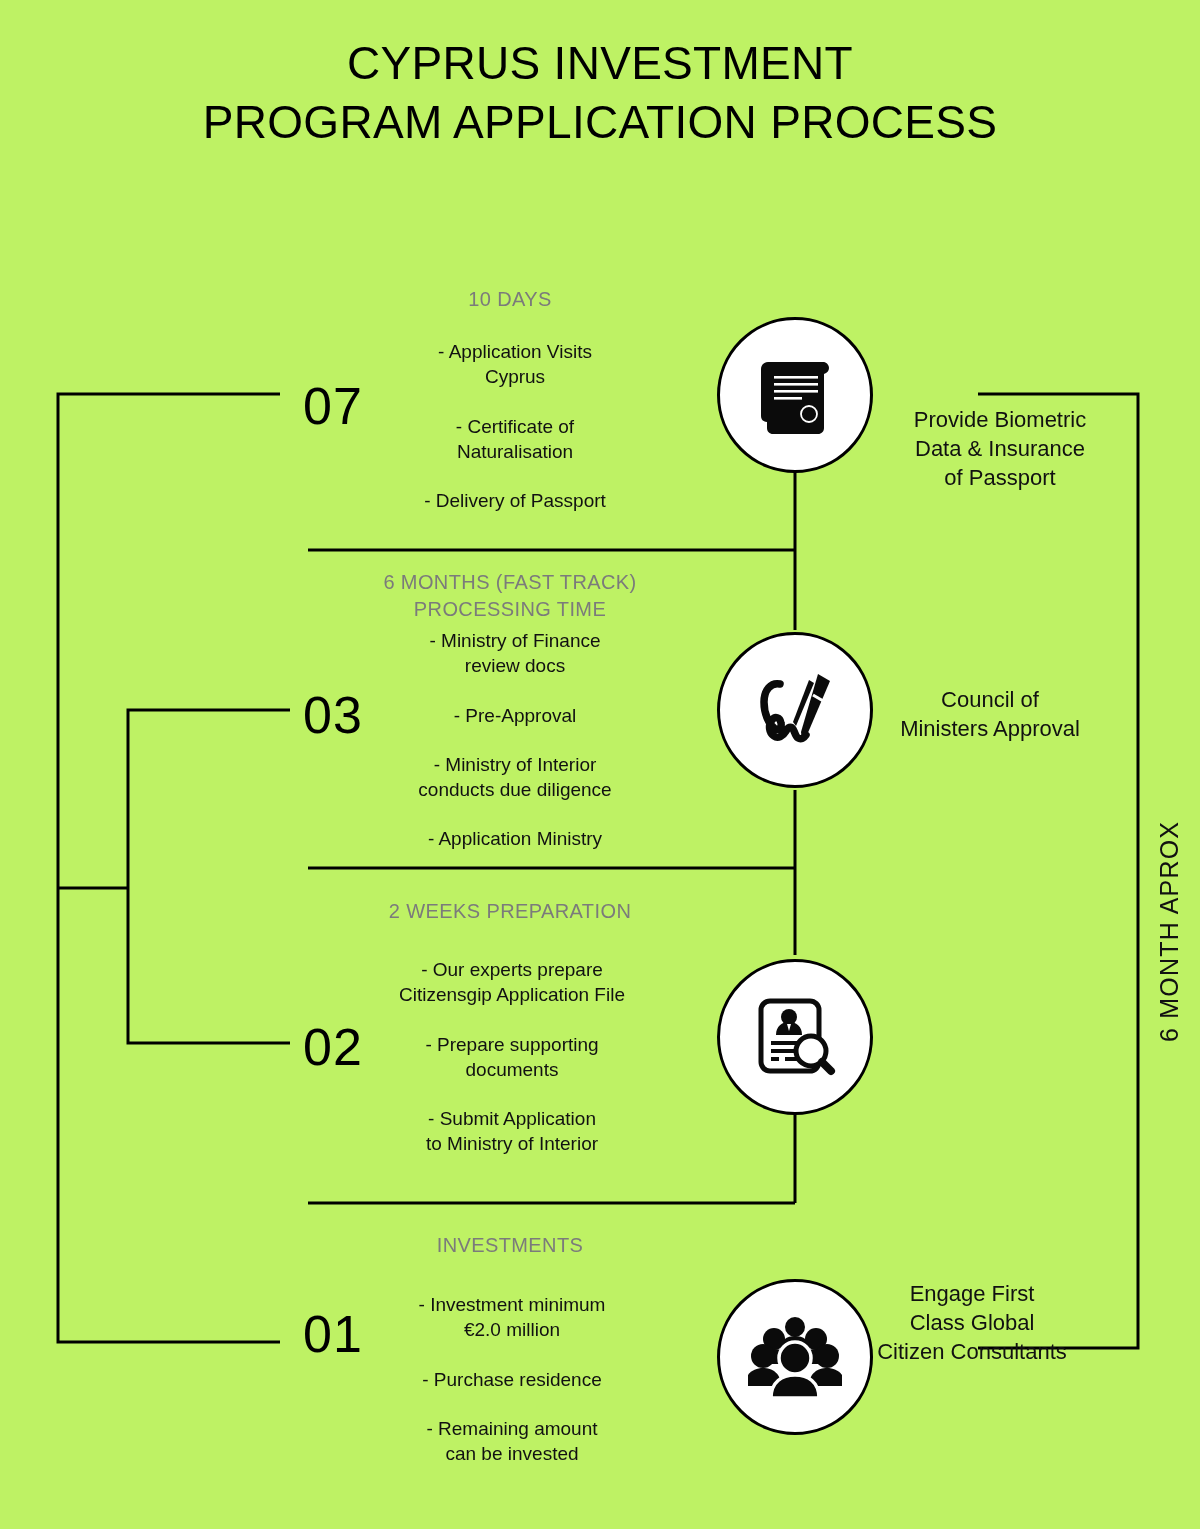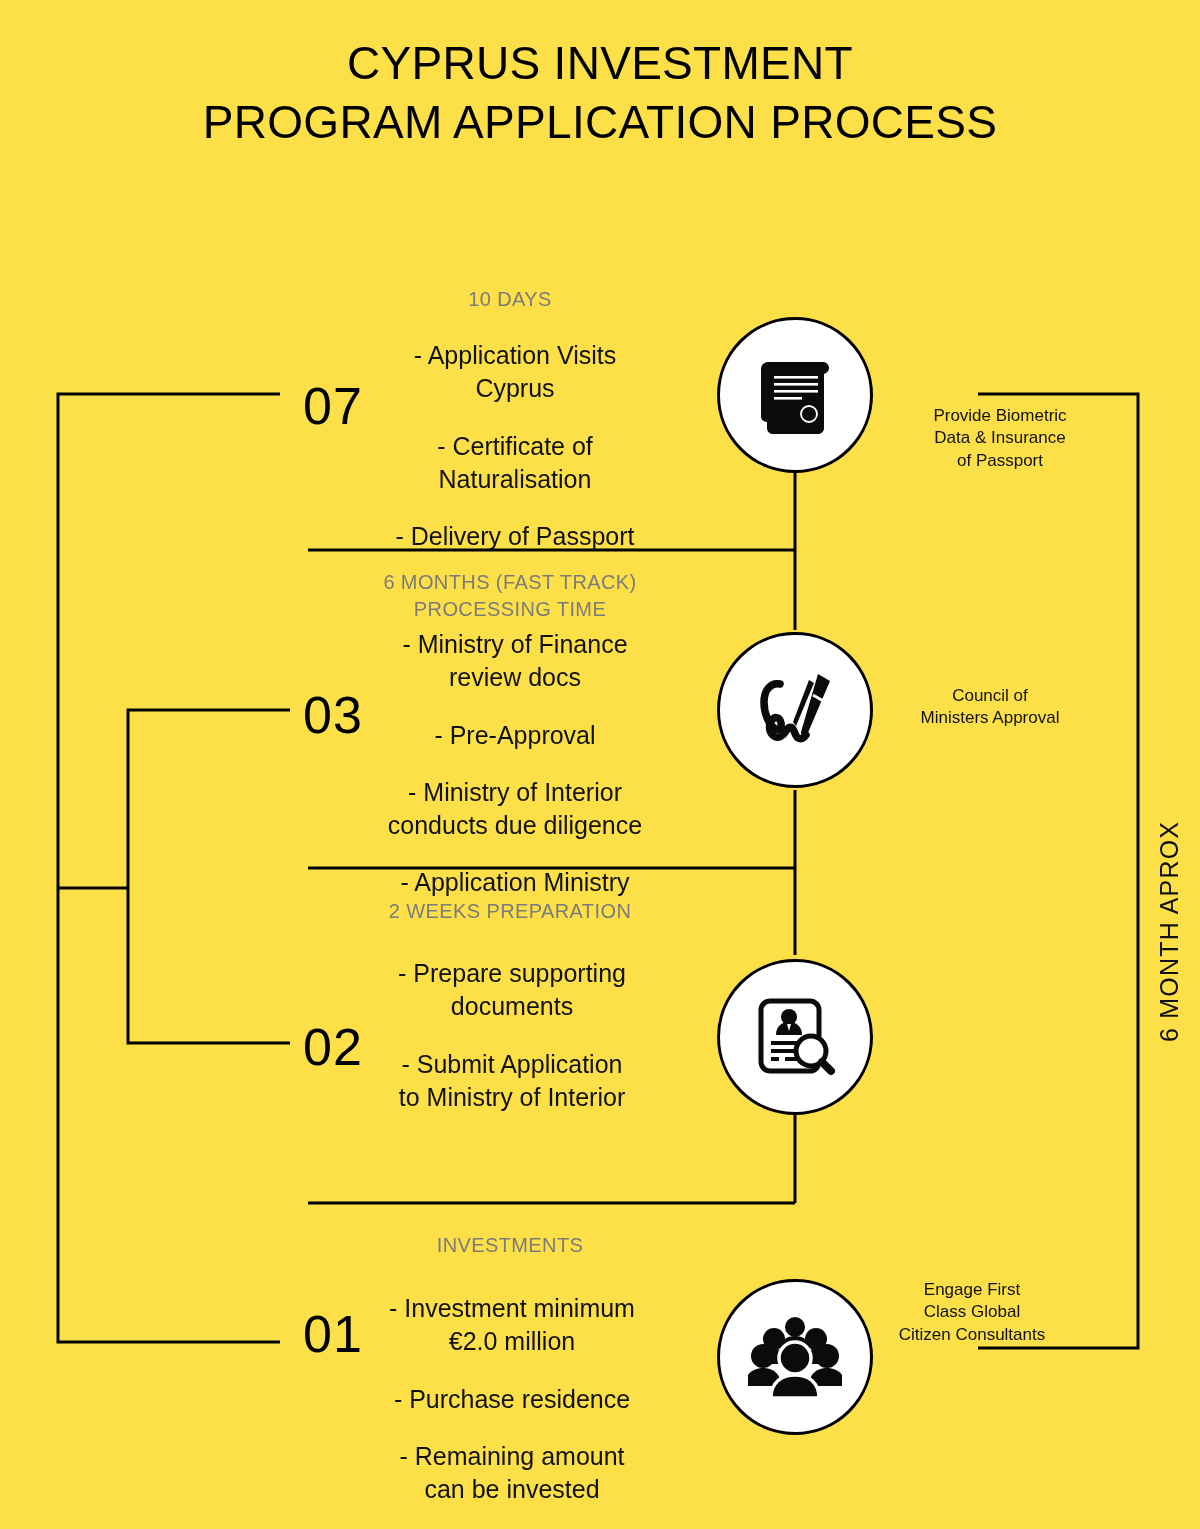--- a/index.html
+++ b/index.html
@@ -4,21 +4,21 @@
 <style>
   html, body {
     margin: 0;
     padding: 0;
     background: #ffffff;
   }
   #page {
     position: relative;
     width: 1200px;
     height: 1529px;
-    background: #fde047;
+    background: #bef264;
     font-family: "Liberation Sans", sans-serif;
     color: #0a0a0a;
     overflow: hidden;
   }
 
   
   .title {
     position: absolute;
     left: 0;
     top: 34px;
@@ -60,21 +60,21 @@
     line-height: 1.35;
     color: #7b7b7b;
     letter-spacing: 0.4px;
   }
 
   
   .bullets {
     position: absolute;
     width: 330px;
     text-align: center;
-    font-size: 25px;
+    font-size: 19px;
     line-height: 1.33;
     color: #111;
   }
   .bullets .b { margin: 0 0 24px 0; }
   .bullets .b:last-child { margin-bottom: 0; }
 
   
   .icon-circle {
     position: absolute;
     width: 156px;
@@ -86,21 +86,21 @@
     align-items: center;
     justify-content: center;
     box-sizing: border-box;
   }
   .icon-circle svg { display: block; }
 
   
   .right-label {
     position: absolute;
     width: 230px;
-    font-size: 17px;
+    font-size: 22px;
     line-height: 1.32;
     color: #111;
     text-align: center;
   }
   .right-label.left-align { text-align: left; }
 
   
   .vertical-label {
     position: absolute;
     font-size: 25px;
@@ -195,20 +195,22 @@
   </div>
 
   <div class="right-label" style="left: 875px; top: 685px; white-space: pre-line;">Council of
 Ministers Approval</div>
 
   <div class="phase" style="left:300px; top:898px;">2 WEEKS PREPARATION</div>
 
   <div class="step-num" style="left:303px; top:1021px;">02</div>
 
   <div class="bullets" style="left:347px; top:957px;">
+    <div class="b" style="white-space: pre-line;">- Our experts prepare
+Citizensgip Application File</div>
     <div class="b" style="white-space: pre-line;">- Prepare supporting
 documents</div>
     <div class="b" style="white-space: pre-line;">- Submit Application
 to Ministry of Interior</div>
   </div>
 
   <div class="icon-circle" style="left:717px; top:959px;">
     <svg width="92" height="92" viewBox="0 0 92 92">
       <rect x="12" y="10" width="58" height="70" rx="9" ry="9" fill="none" stroke="#0b0b0b" stroke-width="5"></rect>
 

